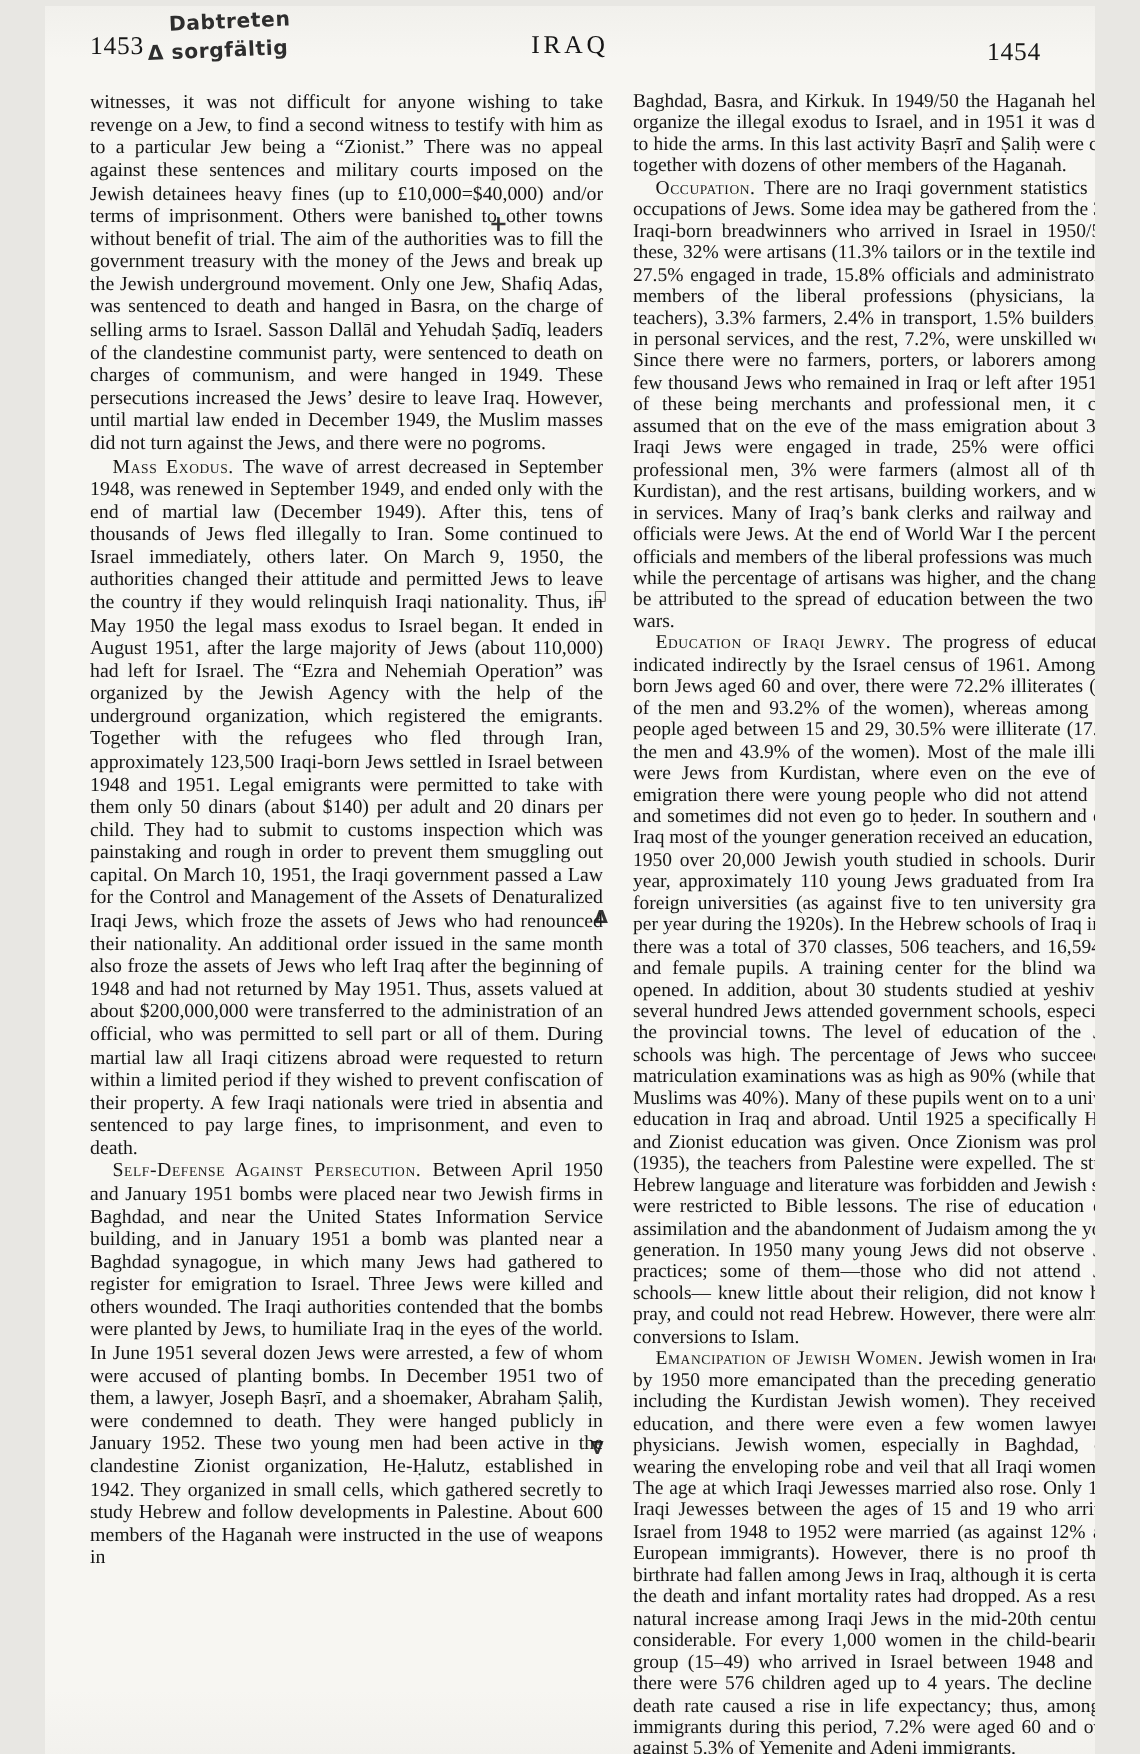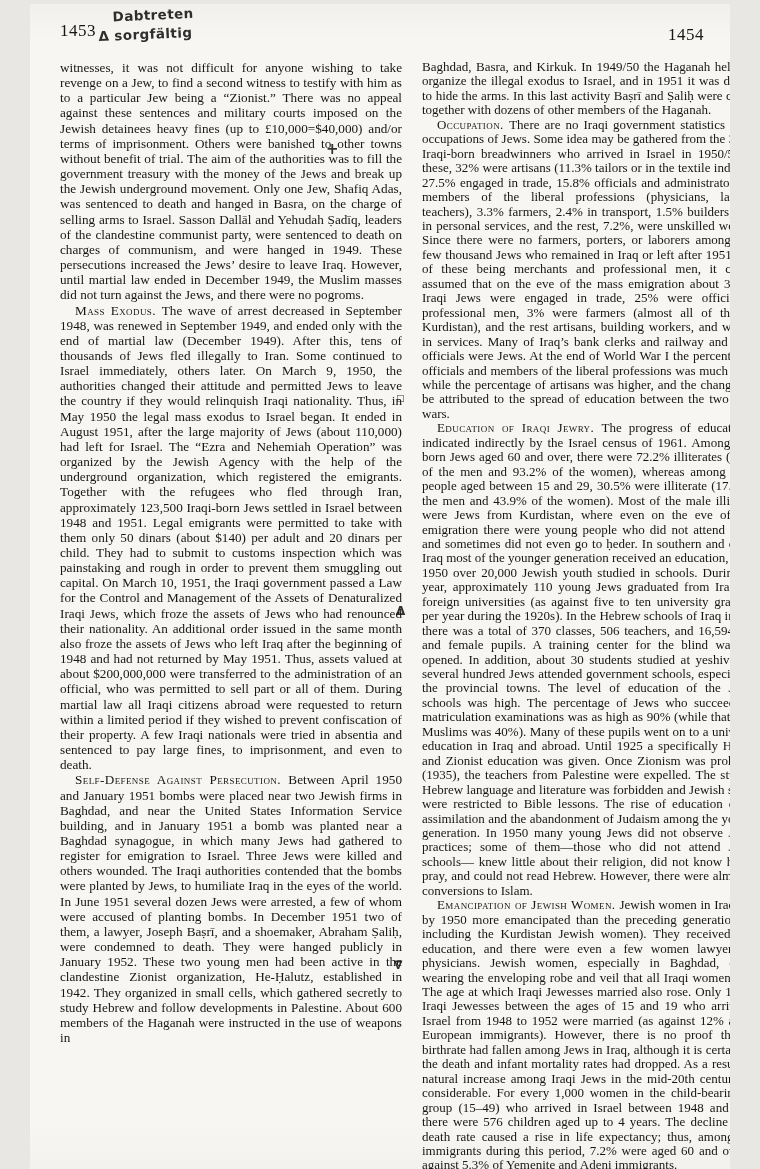--- a/index.html
+++ b/index.html
@@ -9,21 +9,21 @@
     height: 1169px;
     margin: 4px auto;
     background: linear-gradient(180deg, #f1f0ec 0%, #f7f6f2 3%, #f7f6f2 96%, #f2f1ed 100%);
     overflow: hidden;
     font-family: "Liberation Serif", "DejaVu Serif", serif;
     color: #161616;
   }
   
   .pagenum { position: absolute; font-size: 17px; letter-spacing: 0.5px; }
   .pagenum-left  { left: 30px; top: 17px; }
-  .pagenum-right { right: 26px; top: 21px; }
+  .pagenum-right { right: 36px; top: 21px; }
   .page-title {
     position: absolute; top: 16px; left: 0; right: 0;
     text-align: center; font-size: 17px; letter-spacing: 2.5px;
   }
   
   .handwriting {
     position: absolute; left: 68px; top: 2px;
     transform: rotate(-2.5deg);
     font-family: "DejaVu Sans", sans-serif;
     font-size: 13.5px; font-weight: bold; color: #2e2e2e;
@@ -52,20 +52,21 @@
   .para.indent { text-indent: 15px; }
   .para-head { font-variant: small-caps; letter-spacing: 0.4px; }
   .para-head:not(:empty)::after { content: "\00a0"; }
 </style>
 </head>
 <body>
 
 <div class="page">
 
   <span class="pagenum pagenum-left">1453</span>
+  <div class="page-title">IRAQ</div>
   <span class="pagenum pagenum-right">1454</span>
 
   <div class="handwriting">
     <span class="hw-line1">Dabtreten</span>
     <span class="hw-line2">Δ sorgfältig</span>
   </div>
 
   <span class="margin-mark mark-plus">+</span>
   <span class="margin-mark mark-square">□</span>
   <span class="margin-mark mark-triangle">Δ</span>

